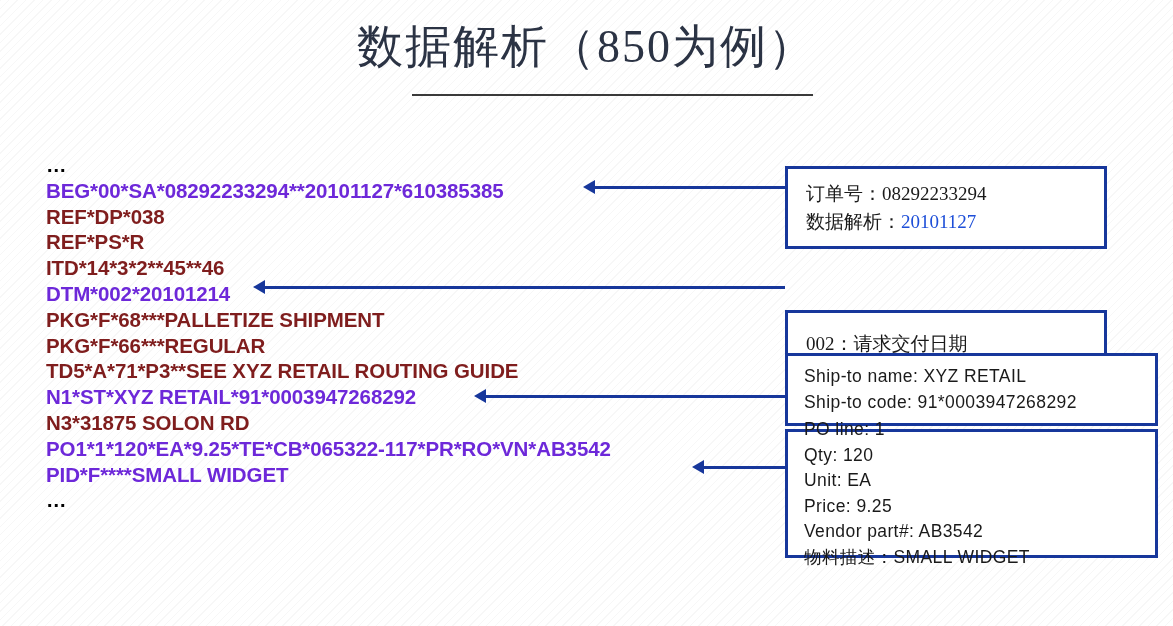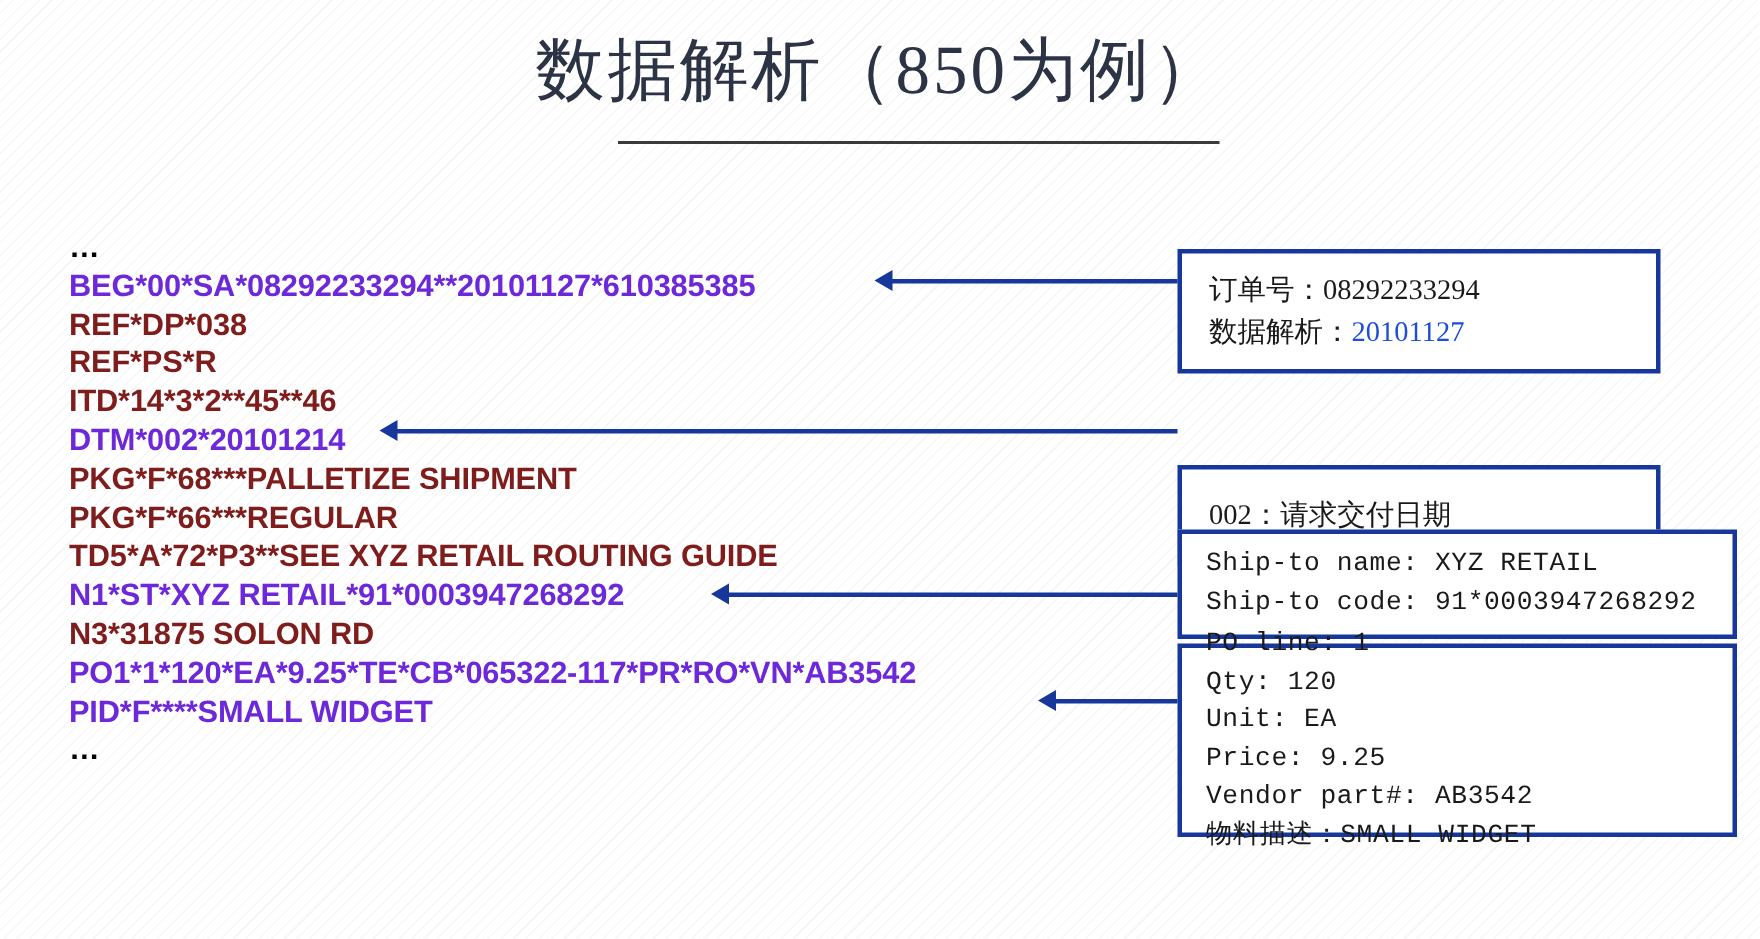--- a/index.html
+++ b/index.html
@@ -89,21 +89,21 @@
   .cjk-box .callout-line {
     font-family: "Liberation Serif", "DejaVu Serif", serif;
     font-size: 19px;
     line-height: 28px;
     padding-left: 18px;
   }
   .cjk-box .callout-line .hl-red { color: #1d4ed8; }
 
   
   .mono-box .callout-line {
-    font-family: Liberation Mono, monospace;
+    font-family: Liberation Sans, sans-serif;
     font-size: 17.5px;
     line-height: 25.5px;
     letter-spacing: 0.4px;
     padding-left: 16px;
   }
 
   #callout-order   { left: 785px; top: 146px;  width: 322px; height: 83px; margin-top: 20px; }
   #callout-dtm     { left: 785px; top: 262px;  width: 322px; height: 67px; margin-top: 48px; }
   #callout-shipto  { left: 785px; top: 353px;  width: 373px; height: 73px; }
   #callout-poline  { left: 785px; top: 429px;  width: 373px; height: 129px; }
@@ -146,21 +146,21 @@
 
   <div id="edi-block">
       <div class="edi-line black dots">…</div>
       <div class="edi-line red">BEG*00*SA*08292233294**20101127*610385385</div>
       <div class="edi-line black">REF*DP*038</div>
       <div class="edi-line black">REF*PS*R</div>
       <div class="edi-line black">ITD*14*3*2**45**46</div>
       <div class="edi-line red">DTM*002*20101214</div>
       <div class="edi-line black">PKG*F*68***PALLETIZE SHIPMENT</div>
       <div class="edi-line black">PKG*F*66***REGULAR</div>
-      <div class="edi-line black">TD5*A*72*P3**SEE XYZ RETAIL ROUTING GUIDE</div>
+      <div class="edi-line black">TD5*A*71*P3**SEE XYZ RETAIL ROUTING GUIDE</div>
       <div class="edi-line red">N1*ST*XYZ RETAIL*91*0003947268292</div>
       <div class="edi-line black">N3*31875 SOLON RD</div>
       <div class="edi-line red">PO1*1*120*EA*9.25*TE*CB*065322-117*PR*RO*VN*AB3542</div>
       <div class="edi-line red">PID*F****SMALL WIDGET</div>
       <div class="edi-line black dots">…</div>
     </div>
 
   <div id="callout-order" class="callout cjk-box">
     <div class="callout-line"><span>订单号：</span><span>08292233294</span></div>
     <div class="callout-line"><span>数据解析：</span><span class="hl-red">20101127</span></div>

